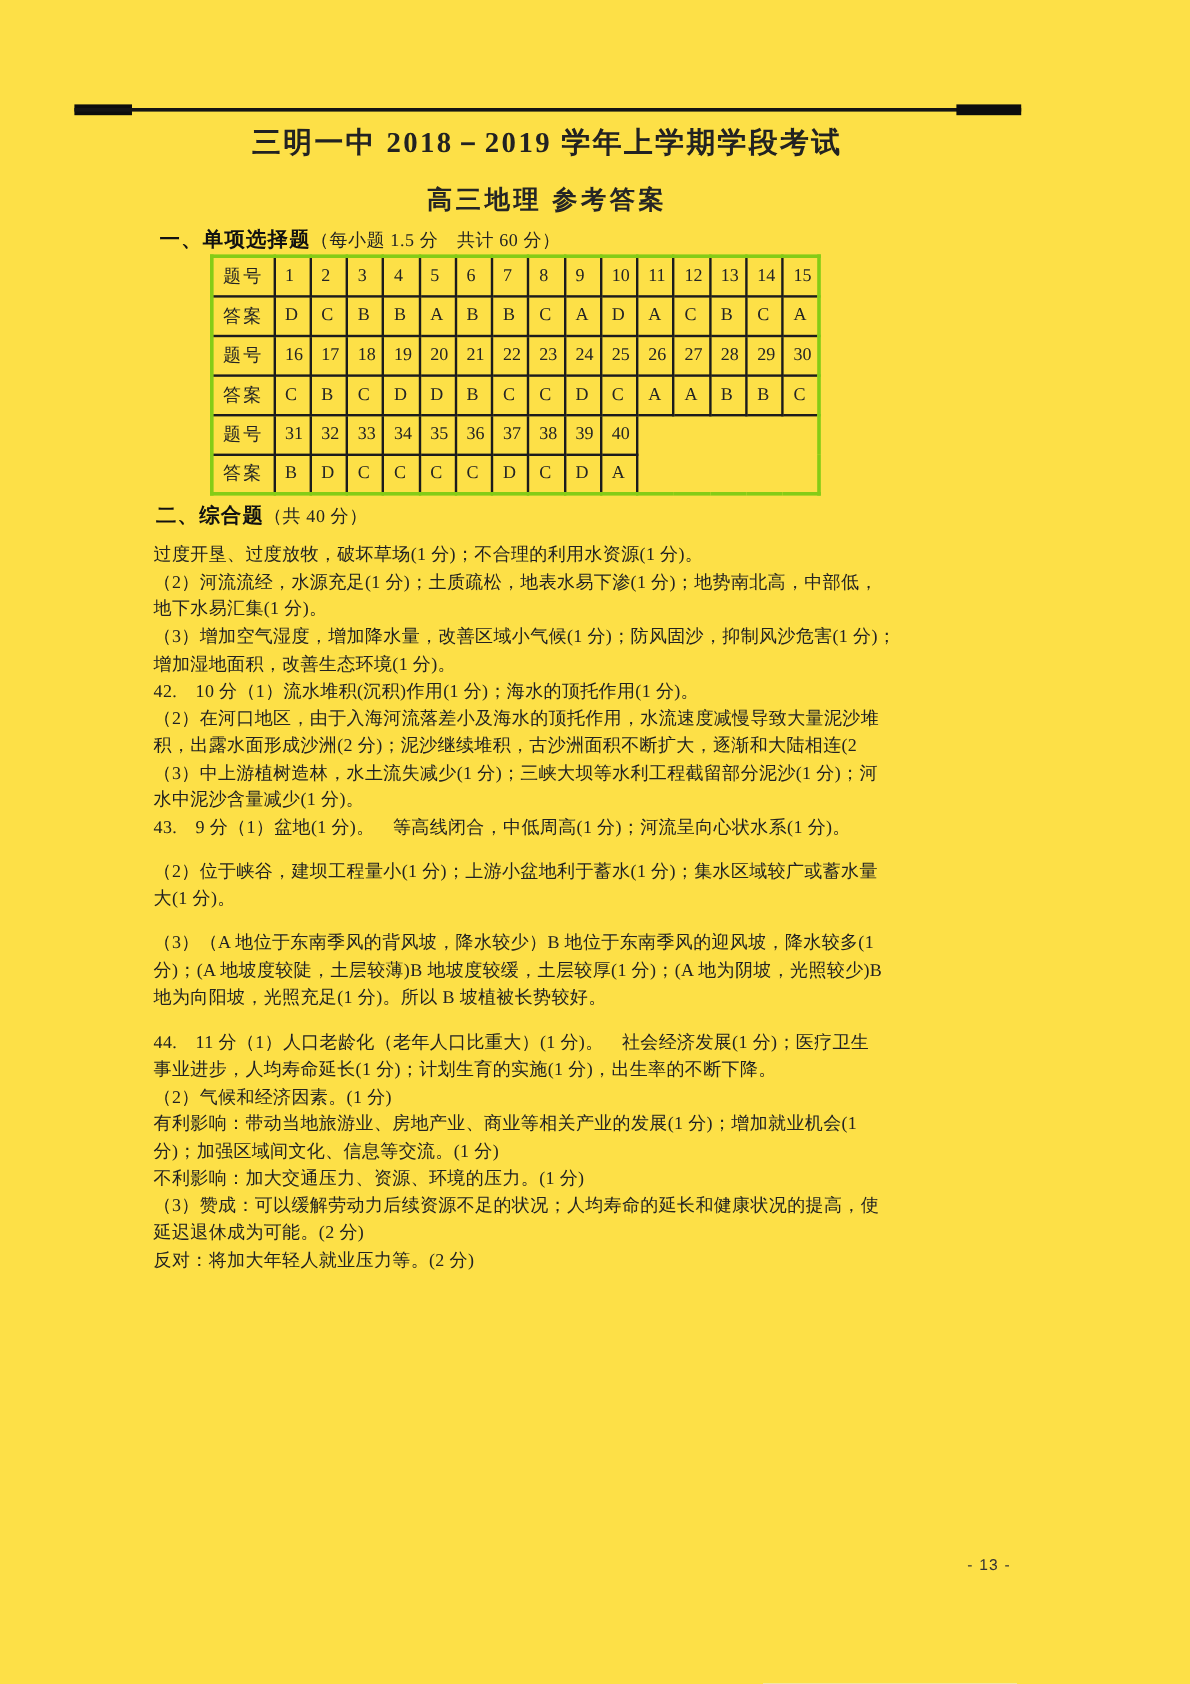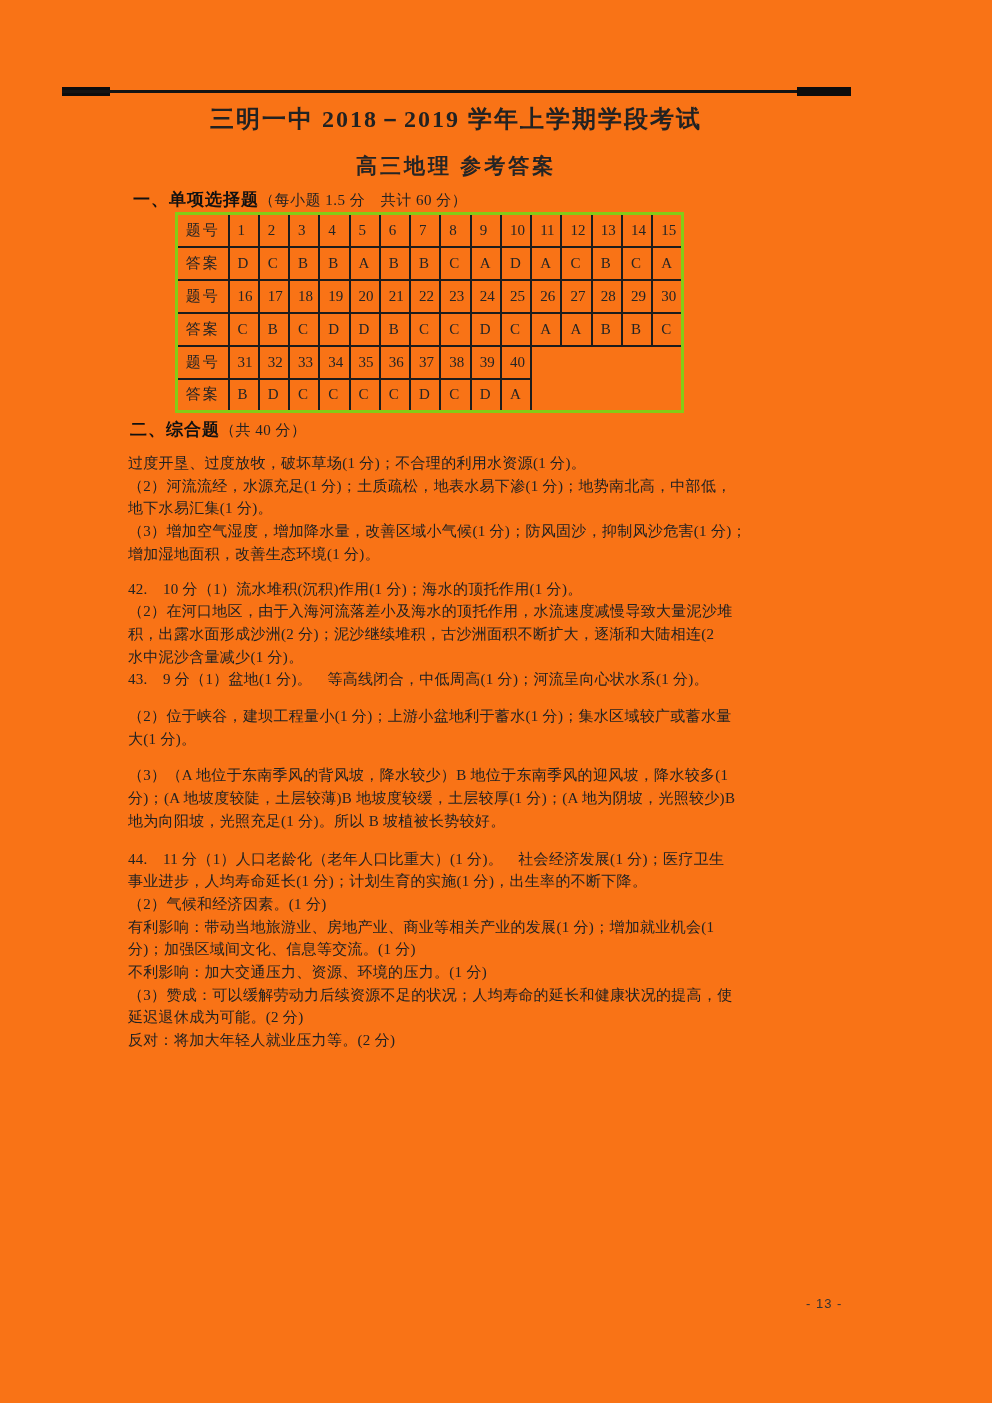--- a/index.html
+++ b/index.html
@@ -1,21 +1,21 @@
 <!DOCTYPE html>
 <html><head>
 <meta charset="utf-8">
 <style>
   * { margin:0; padding:0; box-sizing:border-box; }
   html,body { width:992px; background:#e9e9e9; }
   body { font-family:"Liberation Serif","DejaVu Serif",serif; color:#1d1d1d; }
 
   .page {
     position:relative; width:992px; height:1403px;
-    background:#f97316; overflow:hidden;
+    background:#fde047; overflow:hidden;
   }
 
   
   .rule-line  { position:absolute; left:62px;  top:90px; width:789px; height:3px; background:#141414; }
   .rule-cap-left  { position:absolute; left:62px;  top:87px; width:48px; height:9px; background:#0d0d0d; }
   .rule-cap-right { position:absolute; left:797px; top:87px; width:54px; height:9px; background:#0d0d0d; }
 
   .centered { position:absolute; left:0; width:912px; text-align:center; }
   .doc-title    { top:103px; font-size:24px; font-weight:bold; letter-spacing:2px; color:#222; }
   .doc-subtitle { top:152px; font-size:21px; font-weight:bold; letter-spacing:3px; color:#252525; }
@@ -37,21 +37,21 @@
     padding:0 0 0 8px; text-align:left; vertical-align:middle;
     overflow:hidden; letter-spacing:0;
   }
   table.answer-table td.label-cell { text-align:center; padding:0; letter-spacing:2px; }
   table.answer-table td.empty-cell { border:2px solid #1c1c1c; }
 
   .answers { position:absolute; left:128px; top:452px; width:750px; font-size:15px; line-height:22.7px; color:#222; letter-spacing:0.3px; }
   .answer-block { margin:0; }
   .answer-block + .answer-block { margin-top:0; }
   .answer-block.q41 { margin-top:0; }
-  .answer-block.q42 { margin-top:12px; }
+  .answer-block.q42 { }
   .answer-block.q43 { margin-top:0; }
   .answer-block.q44 { margin-top:15px; }
   .answer-line { min-height:22.7px; white-space:nowrap; }
   .answer-line.blank { min-height:0; height:14px; }
 
   .page-number { position:absolute; left:806px; top:1296px; font-family:"Liberation Sans","DejaVu Sans",sans-serif; font-size:13px; letter-spacing:1px; color:#333; }
 </style>
 </head>
 <body>
 
@@ -199,20 +199,21 @@
         <div class="answer-line">过度开垦、过度放牧，破坏草场(1 分)；不合理的利用水资源(1 分)。</div>
         <div class="answer-line">（2）河流流经，水源充足(1 分)；土质疏松，地表水易下渗(1 分)；地势南北高，中部低，</div>
         <div class="answer-line">地下水易汇集(1 分)。</div>
         <div class="answer-line">（3）增加空气湿度，增加降水量，改善区域小气候(1 分)；防风固沙，抑制风沙危害(1 分)；</div>
         <div class="answer-line">增加湿地面积，改善生态环境(1 分)。</div>
       </div>
       <div class="answer-block q42">
         <div class="answer-line">42.　10 分（1）流水堆积(沉积)作用(1 分)；海水的顶托作用(1 分)。</div>
         <div class="answer-line">（2）在河口地区，由于入海河流落差小及海水的顶托作用，水流速度减慢导致大量泥沙堆</div>
         <div class="answer-line">积，出露水面形成沙洲(2 分)；泥沙继续堆积，古沙洲面积不断扩大，逐渐和大陆相连(2</div>
+        <div class="answer-line">（3）中上游植树造林，水土流失减少(1 分)；三峡大坝等水利工程截留部分泥沙(1 分)；河</div>
         <div class="answer-line">水中泥沙含量减少(1 分)。</div>
       </div>
       <div class="answer-block q43">
         <div class="answer-line">43.　9 分（1）盆地(1 分)。　等高线闭合，中低周高(1 分)；河流呈向心状水系(1 分)。</div>
         <div class="answer-line blank"></div>
         <div class="answer-line">（2）位于峡谷，建坝工程量小(1 分)；上游小盆地利于蓄水(1 分)；集水区域较广或蓄水量</div>
         <div class="answer-line">大(1 分)。</div>
         <div class="answer-line blank"></div>
         <div class="answer-line">（3）（A 地位于东南季风的背风坡，降水较少）B 地位于东南季风的迎风坡，降水较多(1</div>
         <div class="answer-line">分)；(A 地坡度较陡，土层较薄)B 地坡度较缓，土层较厚(1 分)；(A 地为阴坡，光照较少)B</div>

